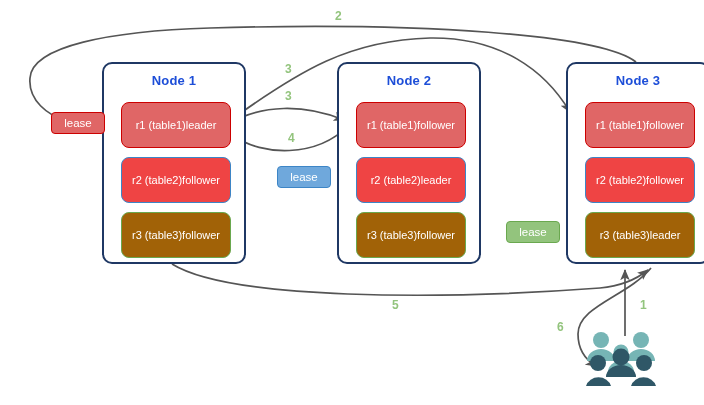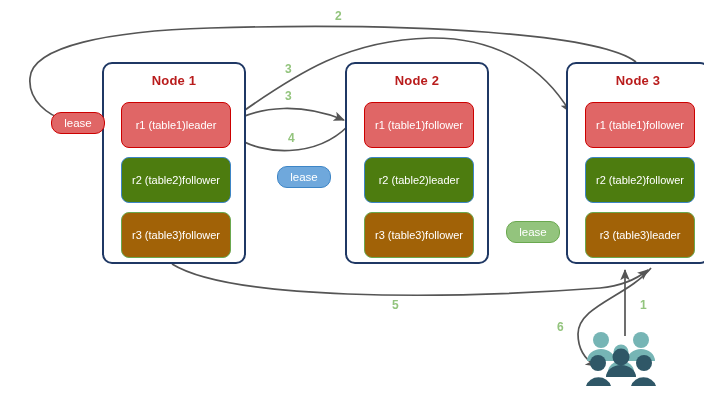--- a/index.html
+++ b/index.html
@@ -19,46 +19,46 @@
     border-radius:10px;
     background:#ffffff;
     box-sizing:border-box;
   }
   .node-title{
     position:absolute;
     left:0;right:0;top:9px;
     text-align:center;
     font-size:13px;
     font-weight:bold;
-    color:#b91c1c;
+    color:#1d4ed8;
     letter-spacing:.2px;
   }
   .replica{
     position:absolute;
     left:17px;
     width:110px;
     height:46px;
     border-radius:8px;
     box-sizing:border-box;
     display:flex;
     flex-direction:row;
     align-items:center;
     justify-content:center;
     color:#ffffff;
     font-size:11px;
     line-height:14px;
     text-align:center;
   }
   .rep-red{background:#E06666;border:1.5px solid #CC0000;}
-  .rep-blue{background:#4d7c0f;border:1.5px solid #3D85C6;text-align:right;}
+  .rep-blue{background:#ef4444;border:1.5px solid #3D85C6;text-align:right;}
   .rep-green{background:#a16207;border:1.5px solid #6AA84F;}
 
   .lease{
     position:absolute;
-    border-radius:10px;
+    border-radius:4px;
     box-sizing:border-box;
     display:flex;align-items:center;justify-content:center;
     color:#ffffff;
     font-size:11.5px;
     height:22px;
     width:54px;
   }
   .lease-red{background:#E06666;border:1.5px solid #CC0000;}
   .lease-blue{background:#6FA8DC;border:1.5px solid #3D85C6;}
   .lease-green{background:#93C47D;border:1.5px solid #6AA84F;}
@@ -109,21 +109,21 @@
     <div class="replica rep-blue" style="top:93px;">
       <span>r2 (table2)</span>
       <span>follower</span>
     </div>
     <div class="replica rep-green" style="top:148px;">
       <span>r3 (table3)</span>
       <span>follower</span>
     </div>
   </div>
 
-  <div class="node" style="left:337px;top:62px;width:144px;height:202px;margin-left:8px;">
+  <div class="node" style="left:337px;top:62px;width:144px;height:202px;">
     <div class="node-title">Node 2</div>
     <div class="replica rep-red" style="top:38px;">
       <span>r1 (table1)</span>
       <span>follower</span>
     </div>
     <div class="replica rep-blue" style="top:93px;">
       <span>r2 (table2)</span>
       <span>leader</span>
     </div>
     <div class="replica rep-green" style="top:148px;">

